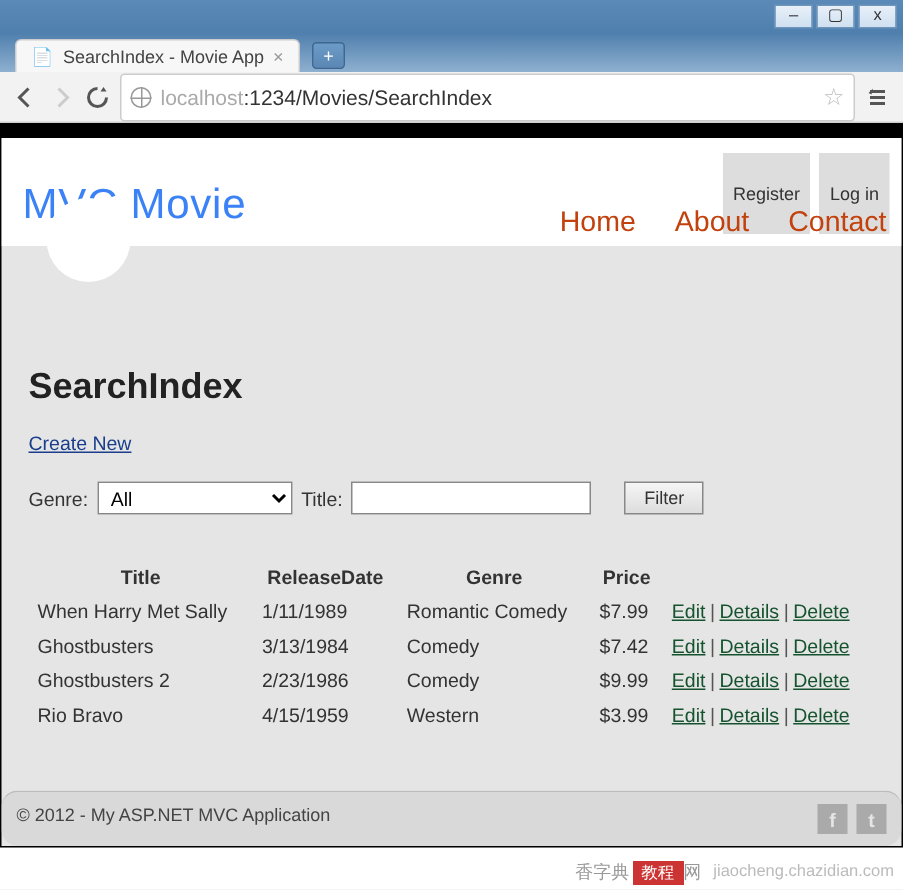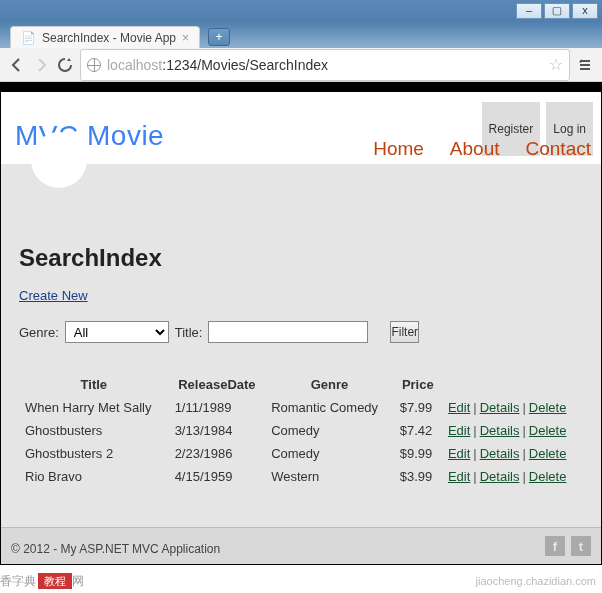--- a/index.html
+++ b/index.html
@@ -171,37 +171,37 @@
   align-items: center;
   gap: 6px;
   margin-bottom: 30px;
   font-size: 13px;
 }
 .select-wrap {
   position: relative;
   display: inline-block;
 }
 select.genre {
-  width: 104px;
+  width: 130px;
   height: 22px;
   border: 1px solid #888;
   background: #fff;
   font-size: 13px;
   padding-left: 4px;
 }
 input.title-input {
   width: 160px;
   height: 22px;
   border: 1px solid #888;
   background: #fff;
   padding: 0 4px;
 }
 button.filter-btn {
   height: 22px;
-  padding: 0 0;
+  padding: 0 12px;
   background: linear-gradient(#f5f5f5,#ddd);
   border: 1px solid #888;
   font-size: 12px;
   color: #333;
 }
 table.movies {
   border-collapse: collapse;
   width: 100%;
   font-size: 13px;
 }
@@ -220,36 +220,37 @@
 }
 .sep { padding: 0 3px; color:#555; }
 
 .footer {
   position: absolute;
   bottom: 0; left:0; right:0;
   border-top: 1px solid #bbb;
   background: #d9d9d9;
   padding: 8px 10px;
   display:flex;
-  align-items:flex-end;
+  align-items:flex-start;
   font-size: 12px;
   color:#444;
+  border-radius:11px;
 }
 .social { margin-left:auto; display:flex; gap:6px;}
 .social-box {
   width:20px;height:20px;background:#aaa;color:#e5e5e5;
   display:flex;align-items:center;justify-content:center;
   font-weight:700;font-size:13px;
 }
 
 .watermarkbar {
   position:absolute;
   bottom:0;left:0;right:0;
   height:24px;
-  display:flex;align-items:center;justify-content:space-between;
+  display:flex;align-items:center;justify-content:flex-end;
   padding-right:6px;
   font-size:12px;color:#999;
   background:#fff;
 }
 .watermarkbar .red { background:#c33;color:#fff;padding:2px 6px;margin-left:2px;font-size:11px;}
 </style>
 </head>
 <body>
 
 <div class="browser-top">

